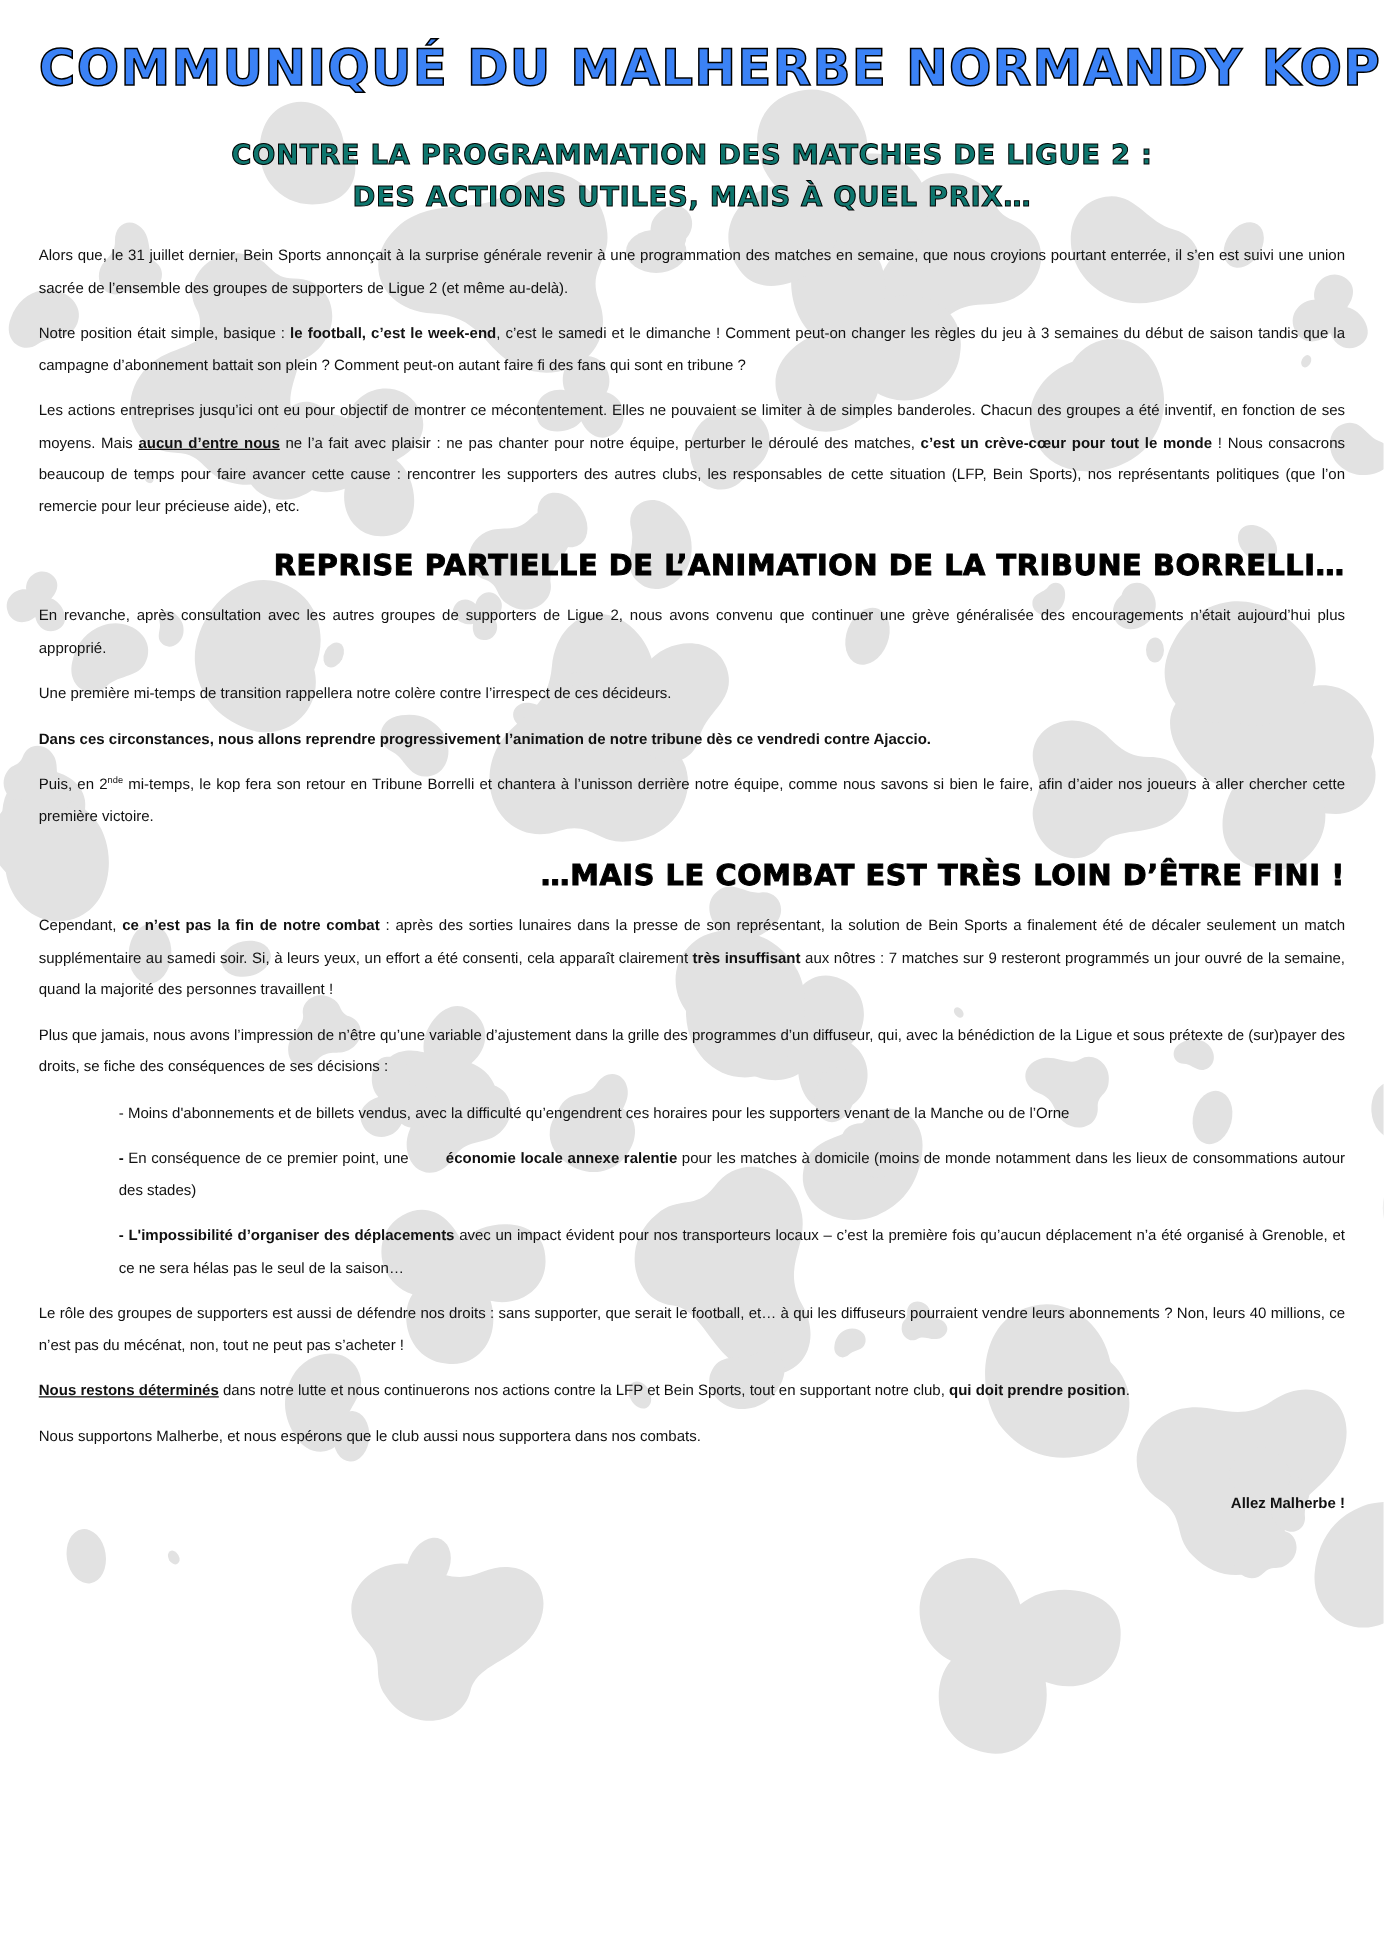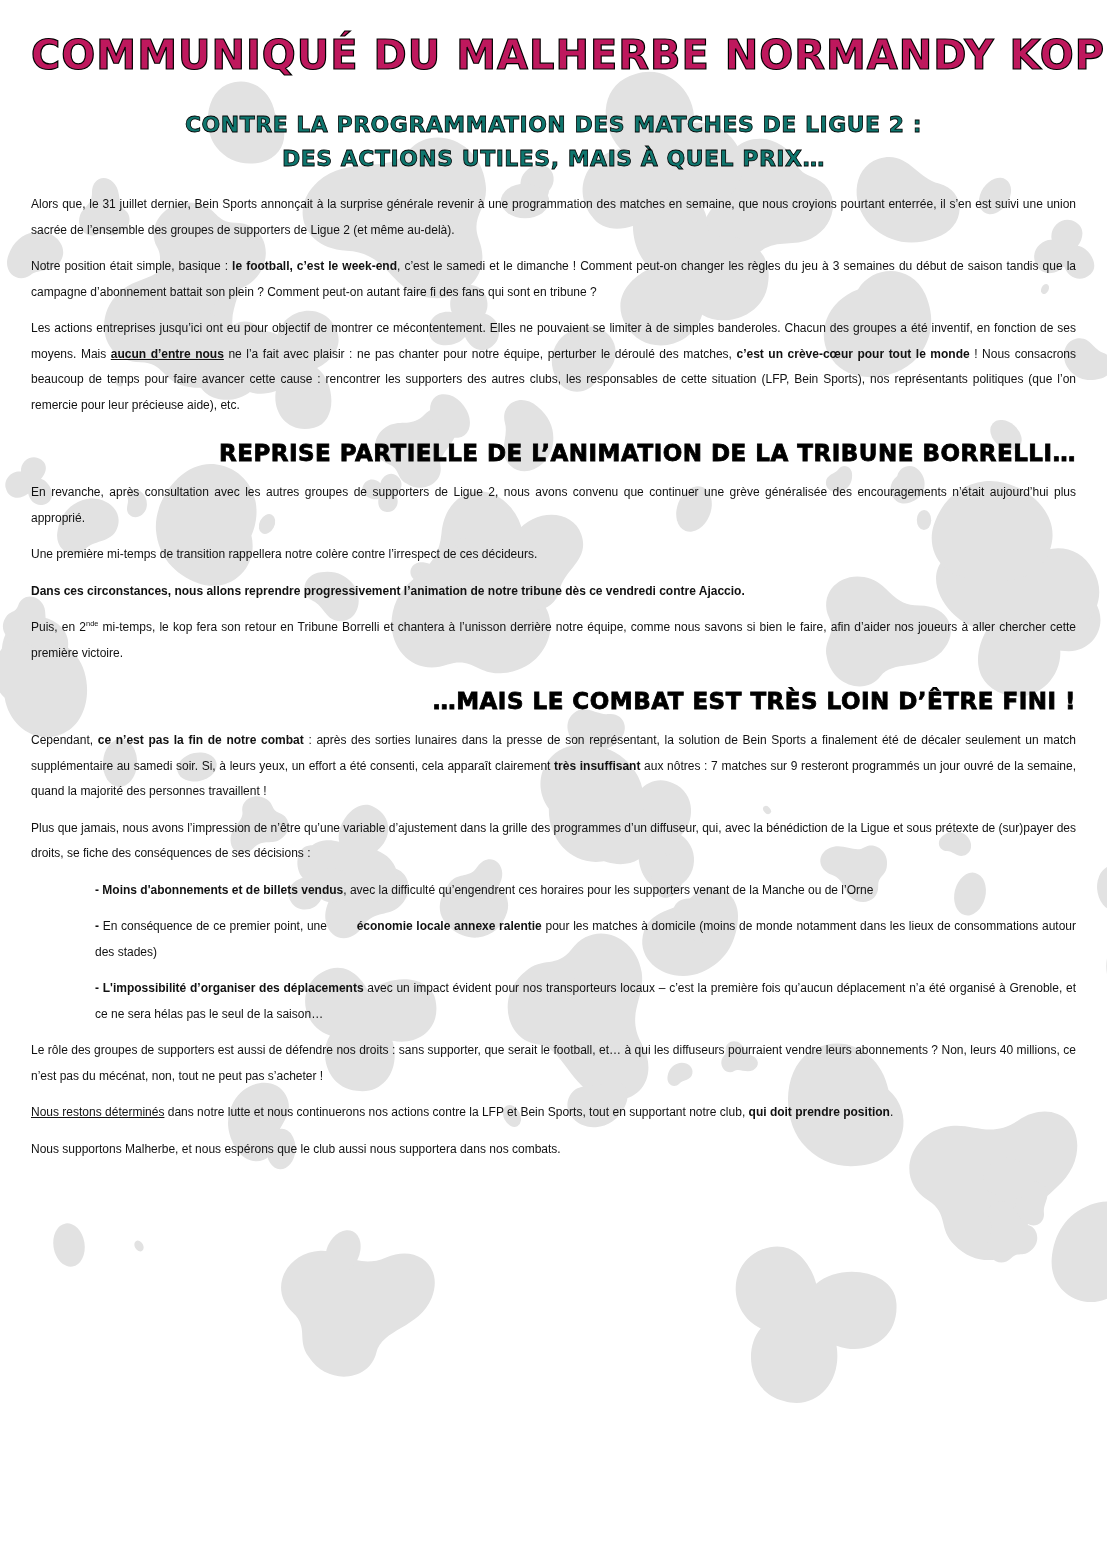--- a/index.html
+++ b/index.html
@@ -26,21 +26,21 @@
     box-sizing:border-box;
   }
   .doc-title{
     font-family:"DejaVu Sans", sans-serif;
     font-weight:800;
     -webkit-text-stroke:1.2px #000;
     font-size:40px;
     letter-spacing:1px;
     white-space:nowrap;
     margin:8px 0 30px 0;
-    color:#be185d;
+    color:#3b82f6;
   }
   .doc-subtitle{
     font-family:"DejaVu Sans", sans-serif;
     font-weight:800;
     -webkit-text-stroke:0.8px #000;
     font-size:22px;
     letter-spacing:0.5px;
     text-align:center;
     line-height:1.55;
     margin:0 0 16px 0;
@@ -202,23 +202,24 @@
     <p class="para"><span>En revanche, après consultation avec les autres groupes de supporters de Ligue 2, nous avons convenu que continuer une grève généralisée des encouragements n’était aujourd’hui plus approprié.</span></p>
     <p class="para"><span>Une première mi-temps de transition rappellera notre colère contre l’irrespect de ces décideurs.</span></p>
     <p class="para"><span style="font-weight: bold;">Dans ces circonstances, nous allons reprendre progressivement l’animation de notre tribune dès ce vendredi contre Ajaccio.</span></p>
     <p class="para"><span>Puis, en 2</span><sup>nde</sup><span> mi-temps, le kop fera son retour en Tribune Borrelli et chantera à l’unisson derrière notre équipe, comme nous savons si bien le faire, afin d’aider nos joueurs à aller chercher cette première victoire.</span></p>
 
     <h3 class="section-heading">…MAIS LE COMBAT EST TRÈS LOIN D’ÊTRE FINI !</h3>
 
     <p class="para"><span>Cependant, </span><span style="font-weight: bold;">ce n’est pas la fin de notre combat</span><span> : après des sorties lunaires dans la presse de son représentant, la solution de Bein Sports a finalement été de décaler seulement un match supplémentaire au samedi soir. Si, à leurs yeux, un effort a été consenti, cela apparaît clairement </span><span style="font-weight: bold;">très insuffisant</span><span> aux nôtres : 7 matches sur 9 resteront programmés un jour ouvré de la semaine, quand la majorité des personnes travaillent !</span></p>
     <p class="para"><span>Plus que jamais, nous avons l’impression de n’être qu’une variable d’ajustement dans la grille des programmes d’un diffuseur, qui, avec la bénédiction de la Ligue et sous prétexte de (sur)payer des droits, se fiche des conséquences de ses décisions :</span></p>
 
-    <p class="para bullet"><span style="font-weight: bold; margin-top: 41px;">- Moins d'abonnements et de billets vendus</span><span>, avec la difficulté qu’engendrent ces horaires pour les supporters venant de la Manche ou de l’Orne</span></p>
+    <p class="para bullet"><span style="font-weight: normal; margin-top: 41px;">- Moins d'abonnements et de billets vendus</span><span>, avec la difficulté qu’engendrent ces horaires pour les supporters venant de la Manche ou de l’Orne</span></p>
     <p class="para bullet"><span style="font-weight: bold;">- </span><span>En conséquence de ce premier point, une </span><span style="font-weight: bold; margin-left: 26px;">économie locale annexe ralentie</span><span> pour les matches à domicile (moins de monde notamment dans les lieux de consommations autour des stades)</span></p>
     <p class="para bullet"><span style="font-weight: bold;">- L'impossibilité d’organiser des déplacements</span><span> avec un impact évident pour nos transporteurs locaux – c’est la première fois qu’aucun déplacement n’a été organisé à Grenoble, et ce ne sera hélas pas le seul de la saison…</span></p>
 
     <p class="para"><span>Le rôle des groupes de supporters est aussi de défendre nos droits : sans supporter, que serait le football, et… à qui les diffuseurs pourraient vendre leurs abonnements ? Non, leurs 40 millions, ce n’est pas du mécénat, non, tout ne peut pas s’acheter !</span></p>
-    <p class="para"><span style="font-weight: normal; text-decoration: underline;">Nous restons déterminés</span><span> dans notre lutte et nous continuerons nos actions contre la LFP et Bein Sports, tout en supportant notre club, </span><span style="font-weight: bold;">qui doit prendre position</span><span>.</span></p>
+    <p class="para"><span style="font-weight: bold; text-decoration: underline;">Nous restons déterminés</span><span> dans notre lutte et nous continuerons nos actions contre la LFP et Bein Sports, tout en supportant notre club, </span><span style="font-weight: bold;">qui doit prendre position</span><span>.</span></p>
     <p class="para"><span>Nous supportons Malherbe, et nous espérons que le club aussi nous supportera dans nos combats.</span></p>
 
+    <p class="para closing"><span style="font-weight: bold;">Allez Malherbe !</span></p>
 
   </div>
 </div>
 
 </body></html>

